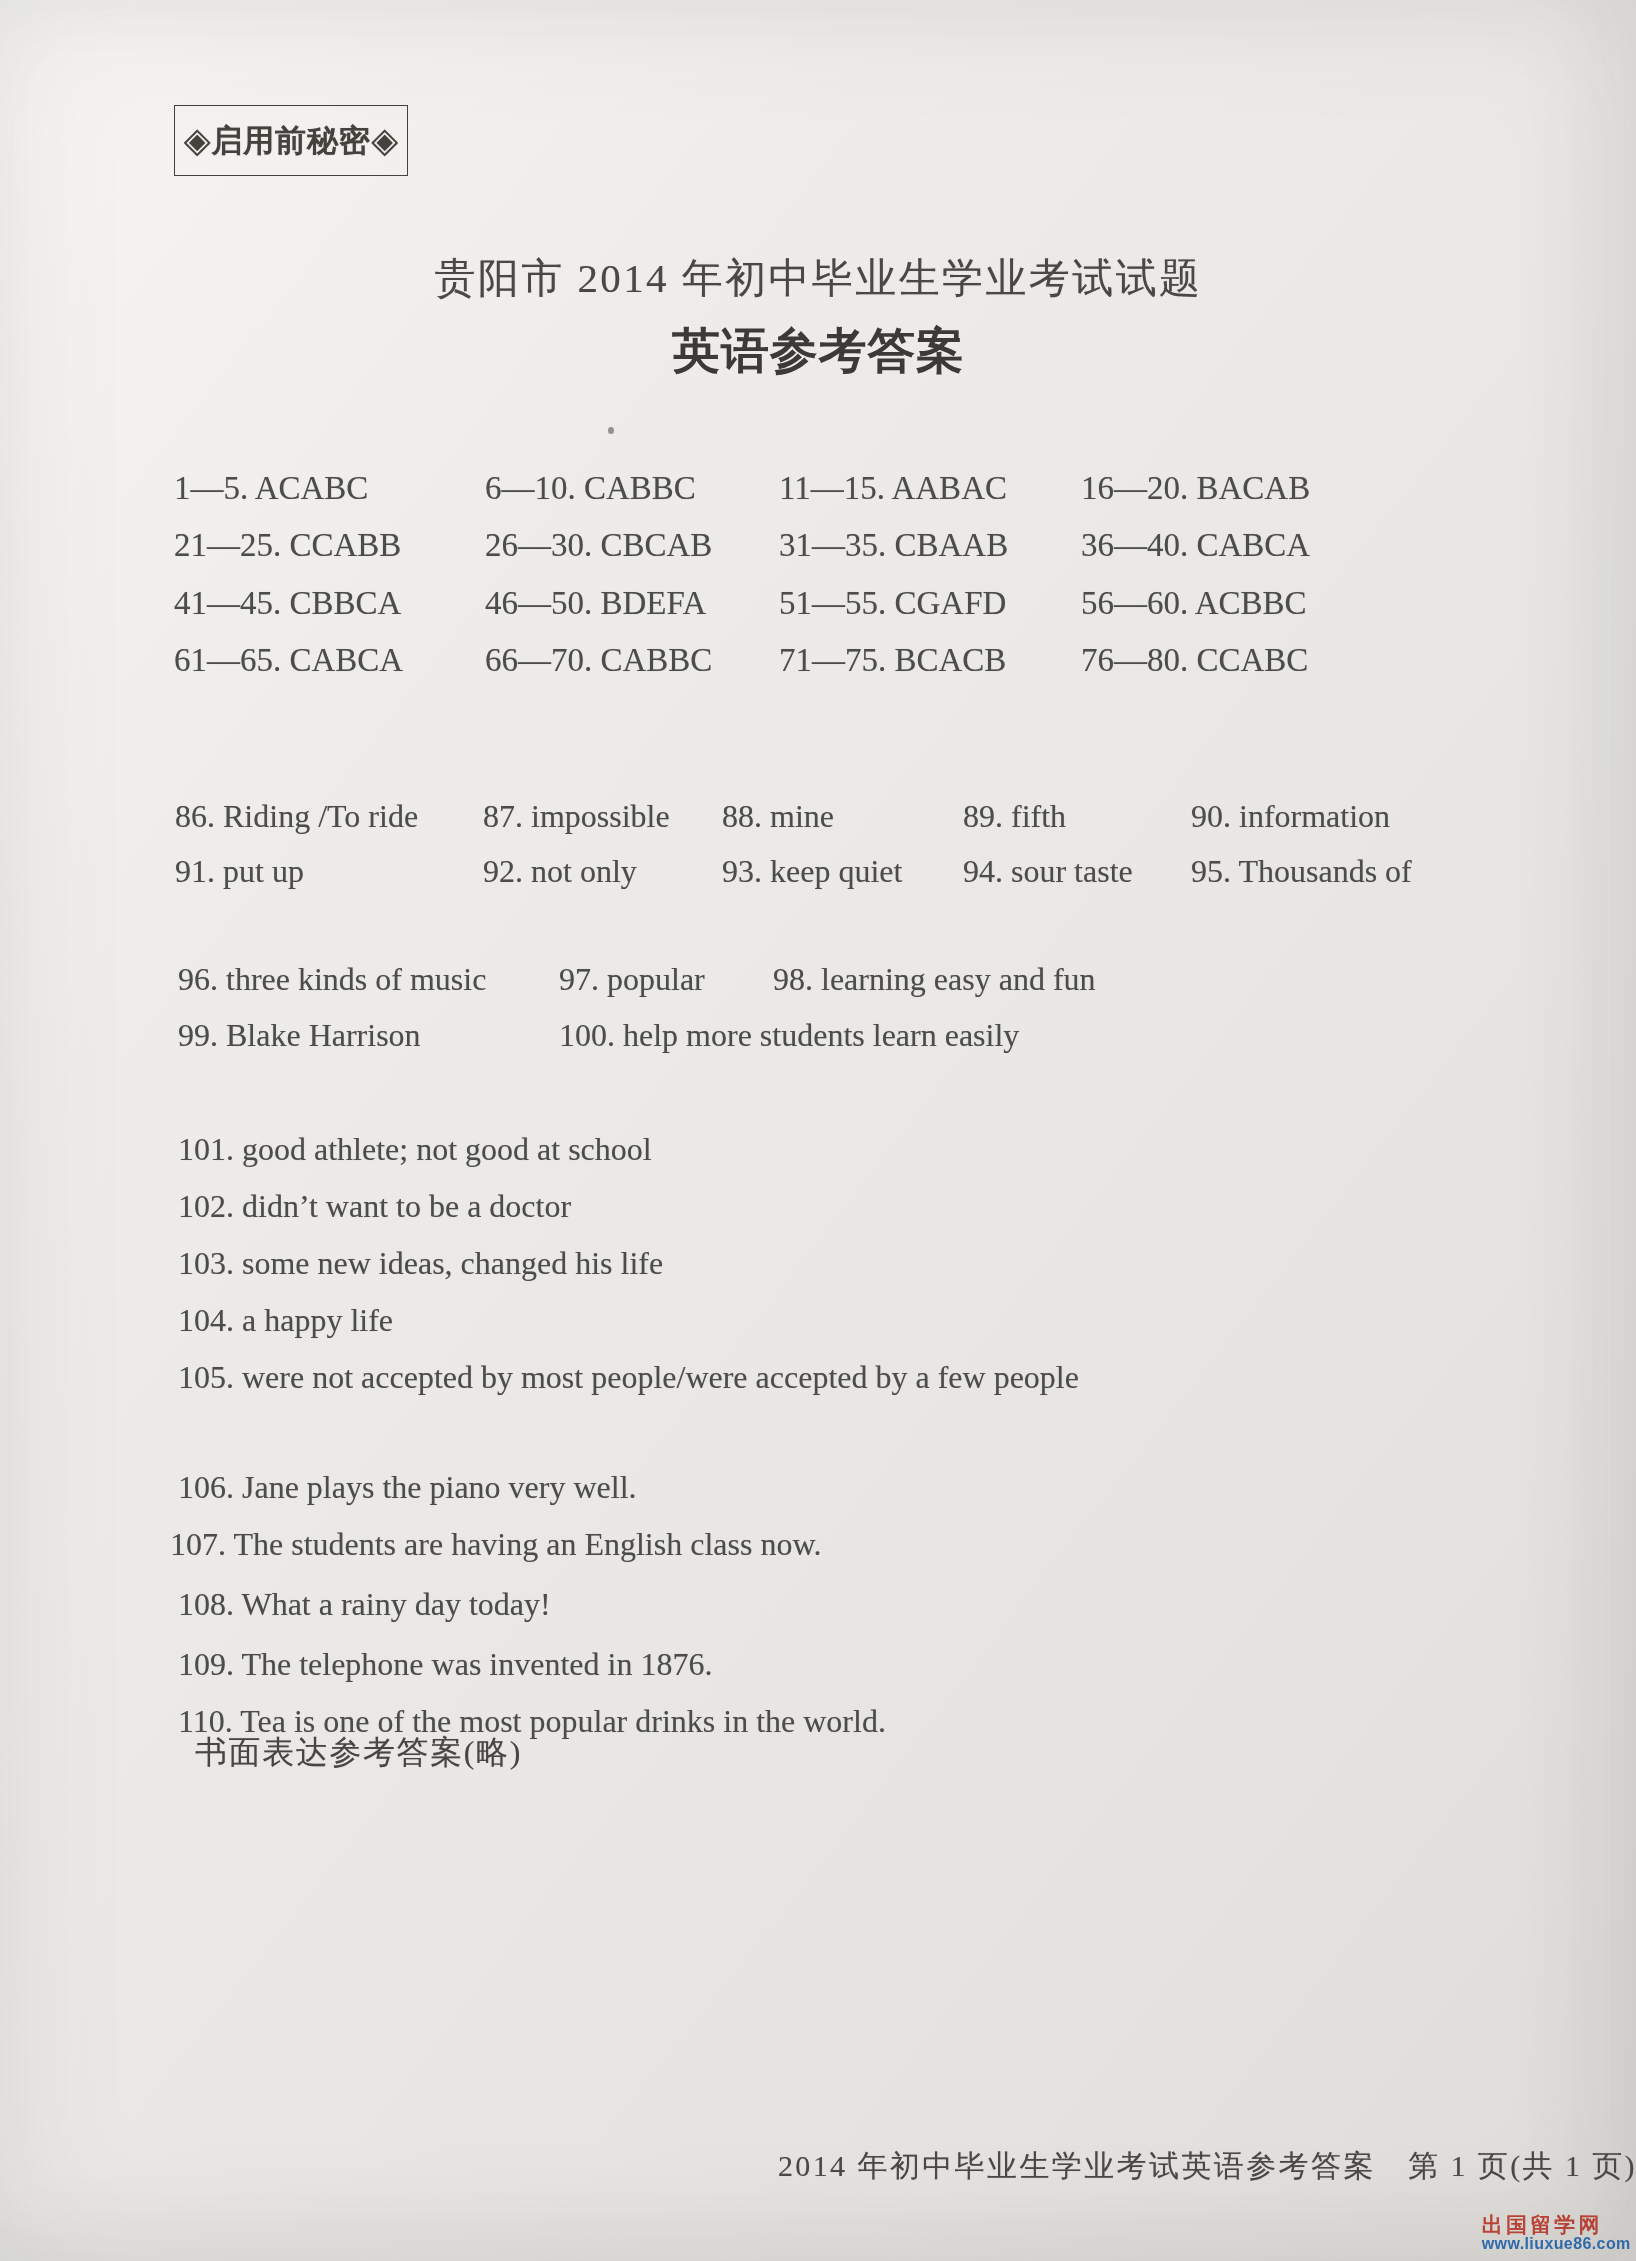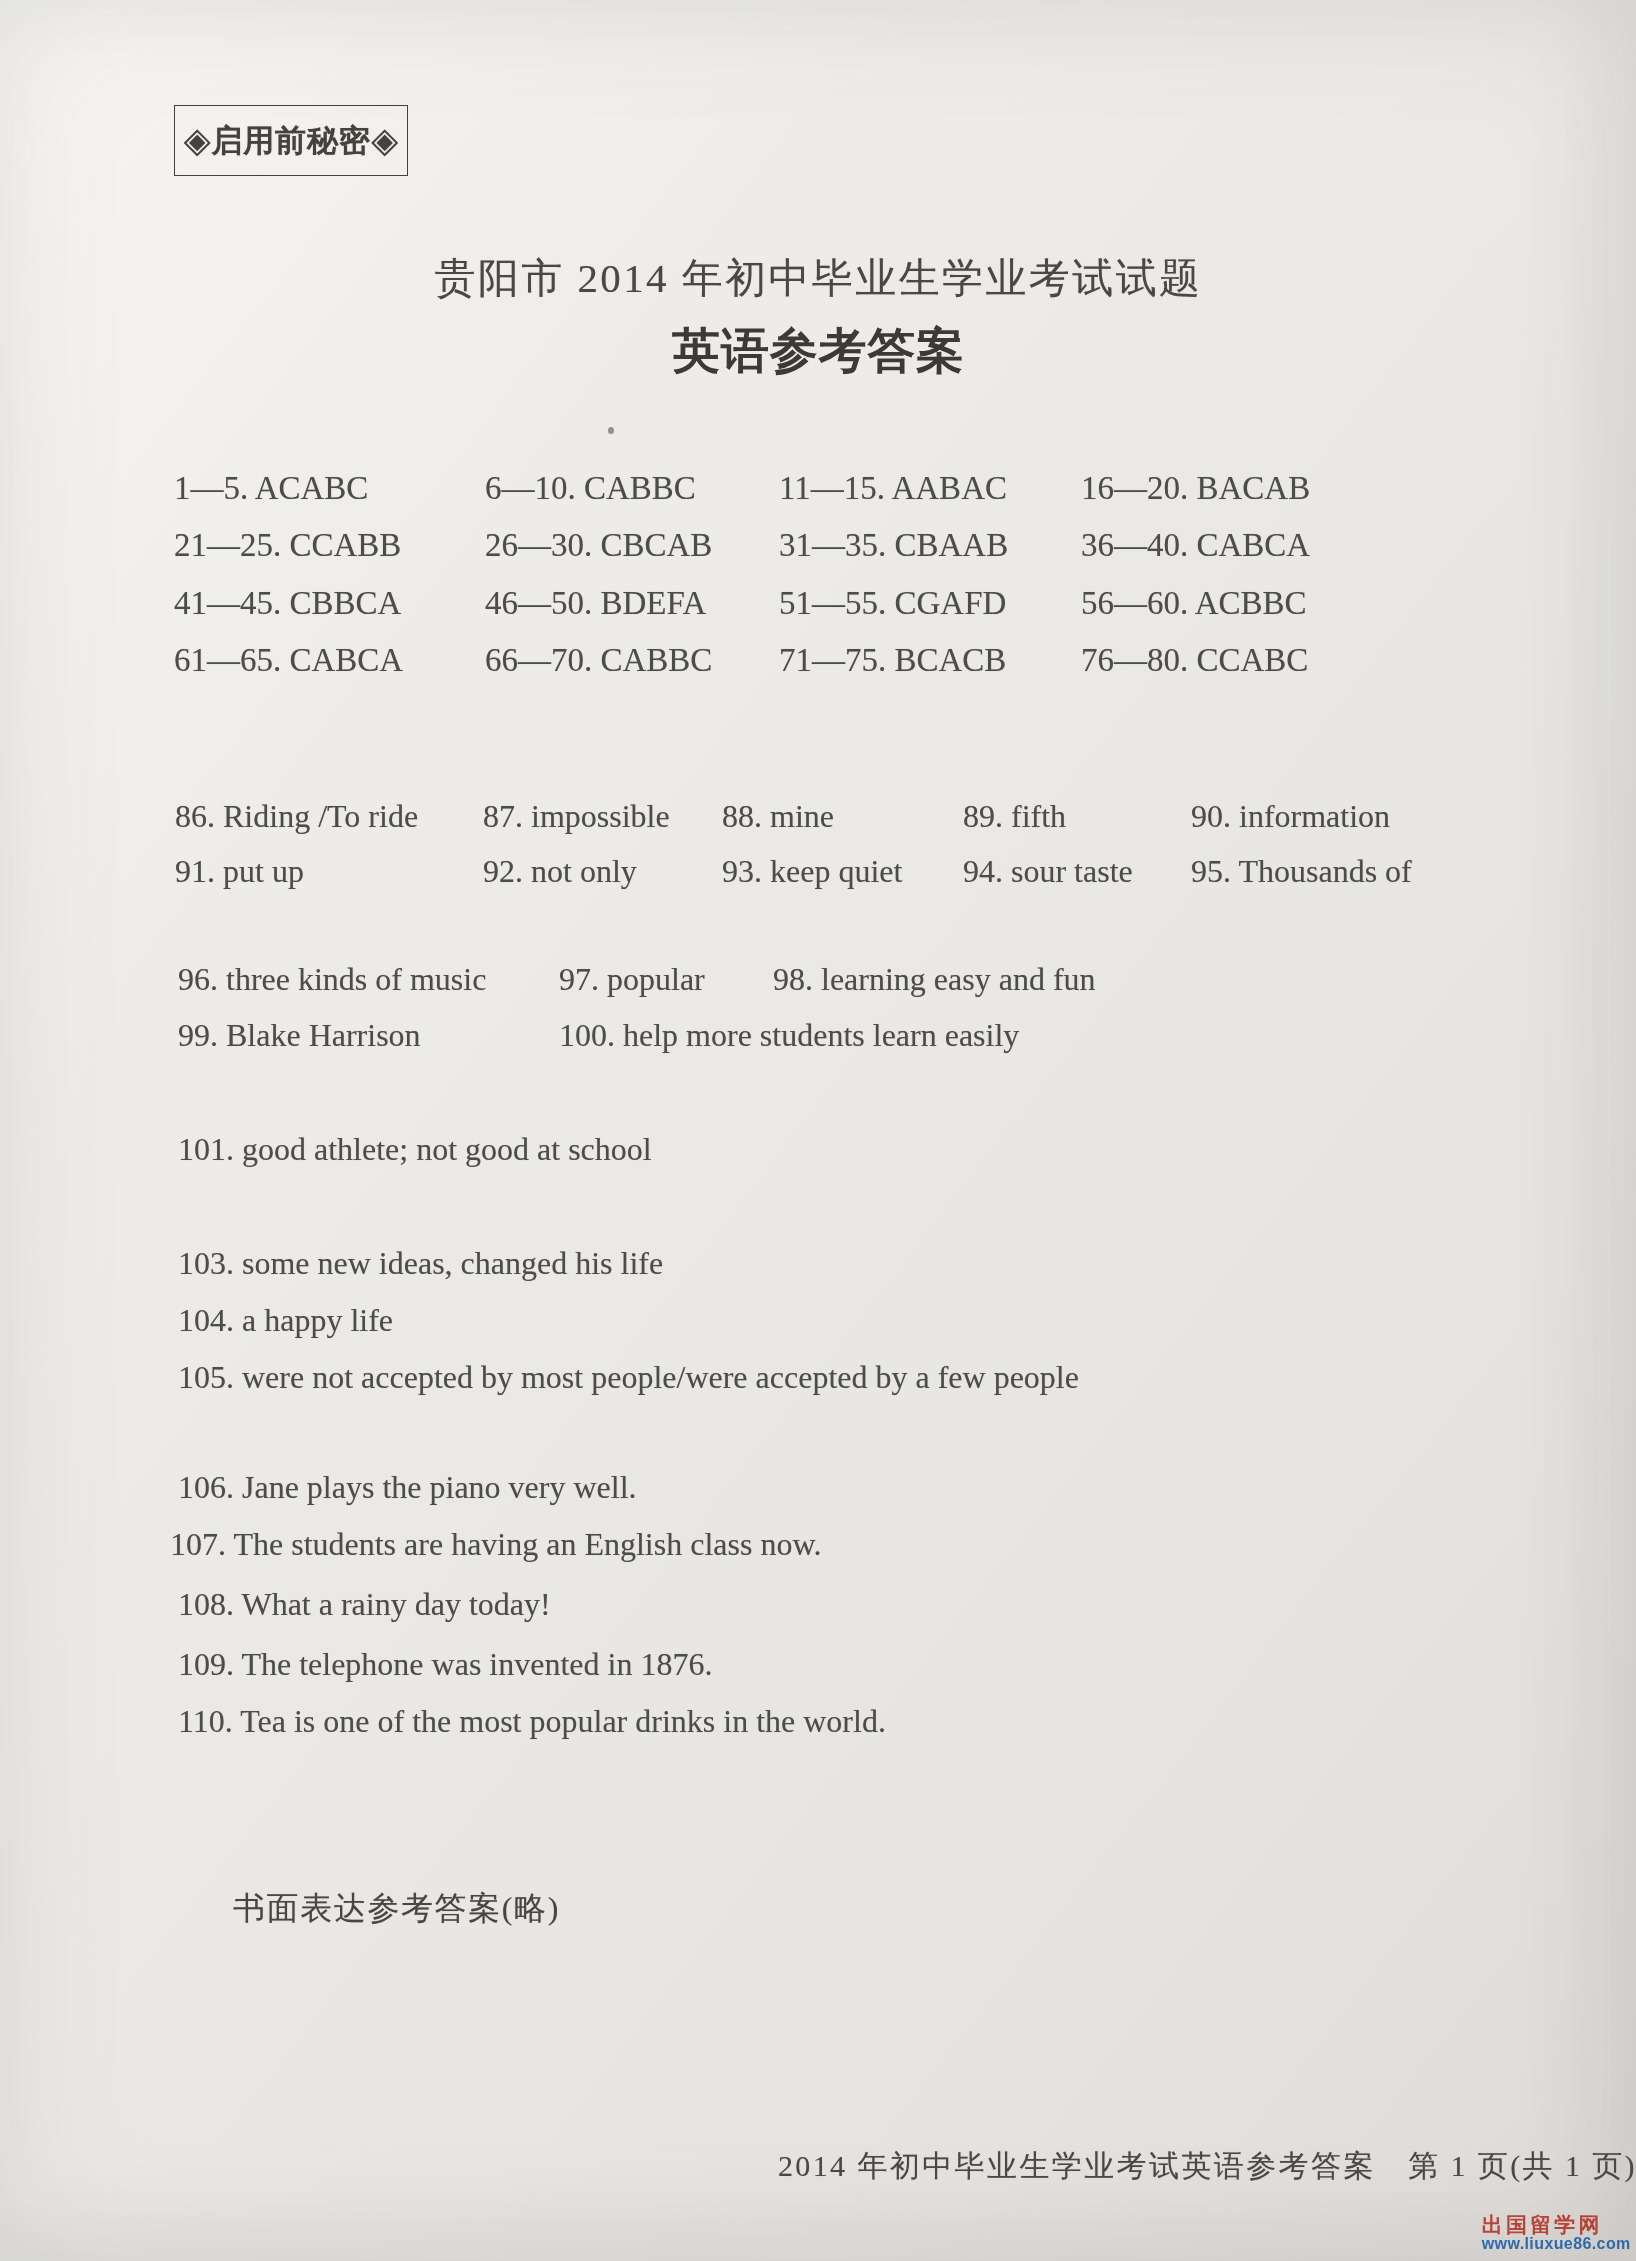--- a/index.html
+++ b/index.html
@@ -41,22 +41,22 @@
   }
 
   .row{position:absolute;left:0;width:100%;height:39px;}
   .it{
     position:absolute;top:0;line-height:1.08;white-space:nowrap;
     font-size:33px;color:#4c4c4c;
   }
   .sm .it{font-size:32px;}
 
   .note{
-    position:absolute;left:195px;top:1887px;font-size:32px;letter-spacing:1.6px;
-    color:#474645;white-space:nowrap;margin-left:38px;
+    position:absolute;left:195px;top:1731px;font-size:32px;letter-spacing:1.6px;
+    color:#474645;white-space:nowrap;
   }
   .page-footer{
     position:absolute;left:0;width:100%;top:2146px;text-align:right;
     font-size:30px;letter-spacing:2.4px;color:#4a4947;white-space:nowrap;
   }
 
   .watermark{
     position:absolute;right:6.3px;bottom:9px;text-align:left;line-height:1.02;
     font-family:"Liberation Sans","DejaVu Sans",sans-serif;
   }
@@ -130,20 +130,23 @@
     <span class="it" style="left:773px">98. learning easy and fun</span>
   </div>
   <div class="row sm txtsoft" style="top:1018px">
     <span class="it" style="left:178px">99. Blake Harrison</span>
     <span class="it" style="left:559px">100. help more students learn easily</span>
   </div>
 
   <div class="row sm txtsoft" style="top:1132px">
     <span class="it" style="left:178px">101. good athlete; not good at school</span>
   </div>
+  <div class="row sm txtsoft" style="top:1189px">
+    <span class="it" style="left:178px">102. didn’t want to be a doctor</span>
+  </div>
   <div class="row sm txtsoft" style="top:1246px">
     <span class="it" style="left:178px">103. some new ideas, changed his life</span>
   </div>
   <div class="row sm txtsoft" style="top:1303px">
     <span class="it" style="left:178px">104. a happy life</span>
   </div>
   <div class="row sm txtsoft" style="top:1360px">
     <span class="it" style="left:178px">105. were not accepted by most people/were accepted by a few people</span>
   </div>
 

